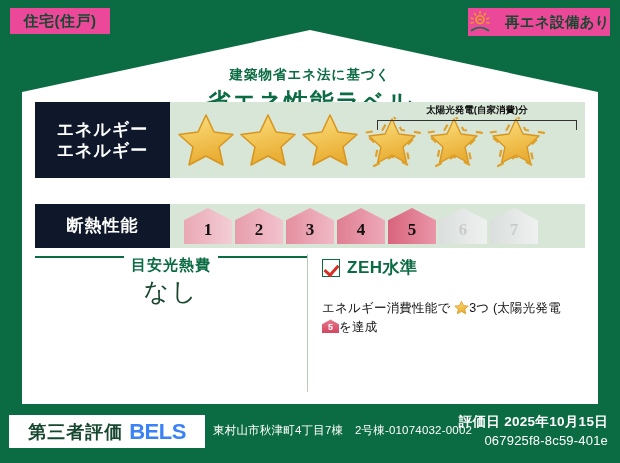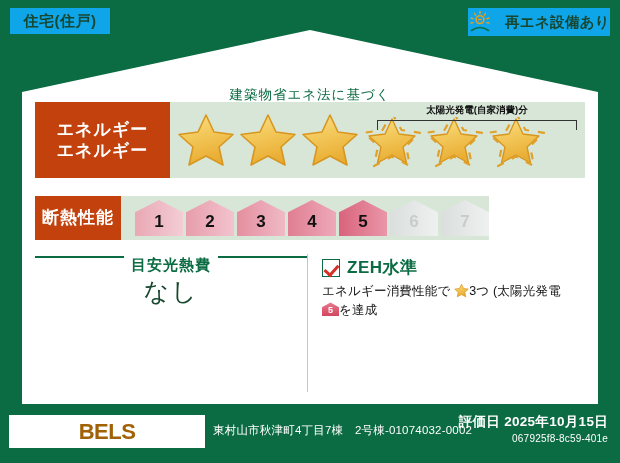--- a/index.html
+++ b/index.html
@@ -10,21 +10,21 @@
     overflow:hidden;
   }
   #label{
     position:relative;width:620px;height:463px;
     background:#0b6b42;
     overflow:hidden;
   }
 
   
   .chip{
-    position:absolute;background:#0ea5e9;
+    position:absolute;background:#ec4899;
     border:1px solid #0b6b42;
     display:flex;align-items:center;justify-content:center;
     box-sizing:border-box;
   }
   #chip-housing{
     left:9px;top:7px;width:102px;height:28px;
     font-size:15px;font-weight:bold;color:#17472f;letter-spacing:.5px;
   }
   #chip-renew{
     right:9px;top:7px;width:144px;height:30px;
@@ -36,27 +36,27 @@
   
   #house{
     position:absolute;left:22px;top:30px;width:576px;height:374px;
     background:#ffffff;
     clip-path:polygon(0 62px, 288px 0, 576px 62px, 576px 374px, 0 374px);
   }
   #titlewrap{
     position:absolute;left:0;top:36px;width:576px;text-align:center;
     color:#0b6b42;
   }
-  #title-sub{font-size:13.5px;font-weight:normal;letter-spacing:1px;margin-top:20px;}
+  #title-sub{font-size:13.5px;font-weight:bold;letter-spacing:1px;}
   #title-main{font-size:24px;font-weight:bold;letter-spacing:1.5px;margin-top:2px;}
 
   
   .row{position:absolute;display:flex;align-items:stretch;}
   .rowlabel{
-    background:#c2410c;color:#fff;
+    background:#0f172a;color:#fff;
     display:flex;flex-direction:column;align-items:center;justify-content:center;
     font-weight:bold;letter-spacing:1px;line-height:1.25;
     box-sizing:border-box;
   }
   .rowbody{
     background:#d7e6d7;
     display:flex;align-items:center;
     position:relative;box-sizing:border-box;
   }
 
@@ -74,21 +74,21 @@
     position:absolute;left:0;right:0;bottom:0;height:9px;
     border:1.5px solid #333;border-bottom:none;
   }
   #solar-bracket .bklabel{
     position:absolute;left:0;right:0;top:-2px;text-align:center;
     font-size:9.5px;font-weight:bold;color:#111;
     background:#d7e6d7;padding:0 2px;
   }
 
   
-  #row-ins{left:35px;top:196px;width:454px;height:44px;}
+  #row-ins{left:35px;top:204px;width:550px;height:44px;font-family:Liberation Serif, serif;}
   #row-ins .rowlabel{width:135px;font-size:17px;}
   #row-ins .rowbody{width:415px;padding-left:14px;gap:3px;}
 
   .hbadge{
     position:relative;width:48px;height:36px;flex:0 0 48px;
     display:flex;align-items:flex-end;justify-content:center;
   }
   .hbadge .shape{
     position:absolute;inset:0;
     clip-path:polygon(50% 0, 100% 34%, 100% 100%, 0 100%, 0 34%);
@@ -122,21 +122,21 @@
   .chk{
     width:18px;height:18px;flex:0 0 18px;border:1.5px solid #0b6b42;background:#fff;
     position:relative;box-sizing:border-box;
   }
   .chk::after{
     content:"";position:absolute;left:4px;top:2px;width:6px;height:11px;
     border:solid #d63027;border-width:0 3px 3px 0;transform:rotate(42deg);
   }
   .zhead .ztitle{font-size:17px;font-weight:bold;color:#0b6b42;letter-spacing:.5px;}
   .zbody{
-    font-size:12.5px;color:#111;line-height:1.55;margin-top:3px;
+    font-size:12.5px;color:#111;line-height:1.55;margin-top:20px;
     letter-spacing:.2px;
   }
   .inline-star{display:inline-block;width:15px;height:15px;vertical-align:-3px;}
   .inline-badge{
     display:inline-block;width:17px;height:14px;vertical-align:-2px;
     position:relative;
   }
   .inline-badge .shape{
     position:absolute;inset:0;
     clip-path:polygon(50% 0, 100% 34%, 100% 100%, 0 100%, 0 34%);
@@ -148,28 +148,28 @@
   }
   #zeh-logo{width:46px;height:26px;flex:0 0 46px;}
 
   
   #footer{position:absolute;left:0;bottom:0;width:620px;height:59px;}
   #bels{
     position:absolute;left:9px;top:11px;width:196px;height:33px;
     background:#fff;display:flex;align-items:center;justify-content:center;gap:6px;
   }
   #bels-left{font-size:18px;font-weight:bold;color:#17472f;letter-spacing:1px;}
-  #bels-right{font-size:22px;font-weight:bold;color:#a16207;letter-spacing:-.5px;}
+  #bels-right{font-size:22px;font-weight:bold;color:#3b82f6;letter-spacing:-.5px;}
   #addr{
     position:absolute;left:213px;top:19px;
     color:#fff;font-size:11.5px;font-weight:normal;letter-spacing:.2px;
   }
   #datewrap{position:absolute;right:12px;top:9px;text-align:right;color:#fff;}
   #dateline{font-size:13.5px;font-weight:bold;letter-spacing:.3px;}
-  #idline{font-size:10px;margin-top:2px;letter-spacing:.2px;}
+  #idline{font-size:13px;margin-top:2px;letter-spacing:.2px;}
 </style>
 </head>
 <body>
 
 <div id="label">
 
   <div class="chip" id="chip-housing">
     <span>住宅(住戸)</span>
   </div>
 
@@ -314,20 +314,21 @@
           </span><span>を達成</span>
         </div>
       </div>
 
 
     </div>
   </div>
 
   <div id="footer">
     <div id="bels">
+      <span id="bels-left">第三者評価</span>
       <span id="bels-right">BELS</span>
     </div>
     <div id="addr">東村山市秋津町4丁目7棟　2号棟-01074032-0002</div>
     <div id="datewrap">
       <div id="dateline">
         <span>評価日</span>
         <span>2025年10月15日</span>
       </div>
       <div id="idline">067925f8-8c59-401e</div>
     </div>

